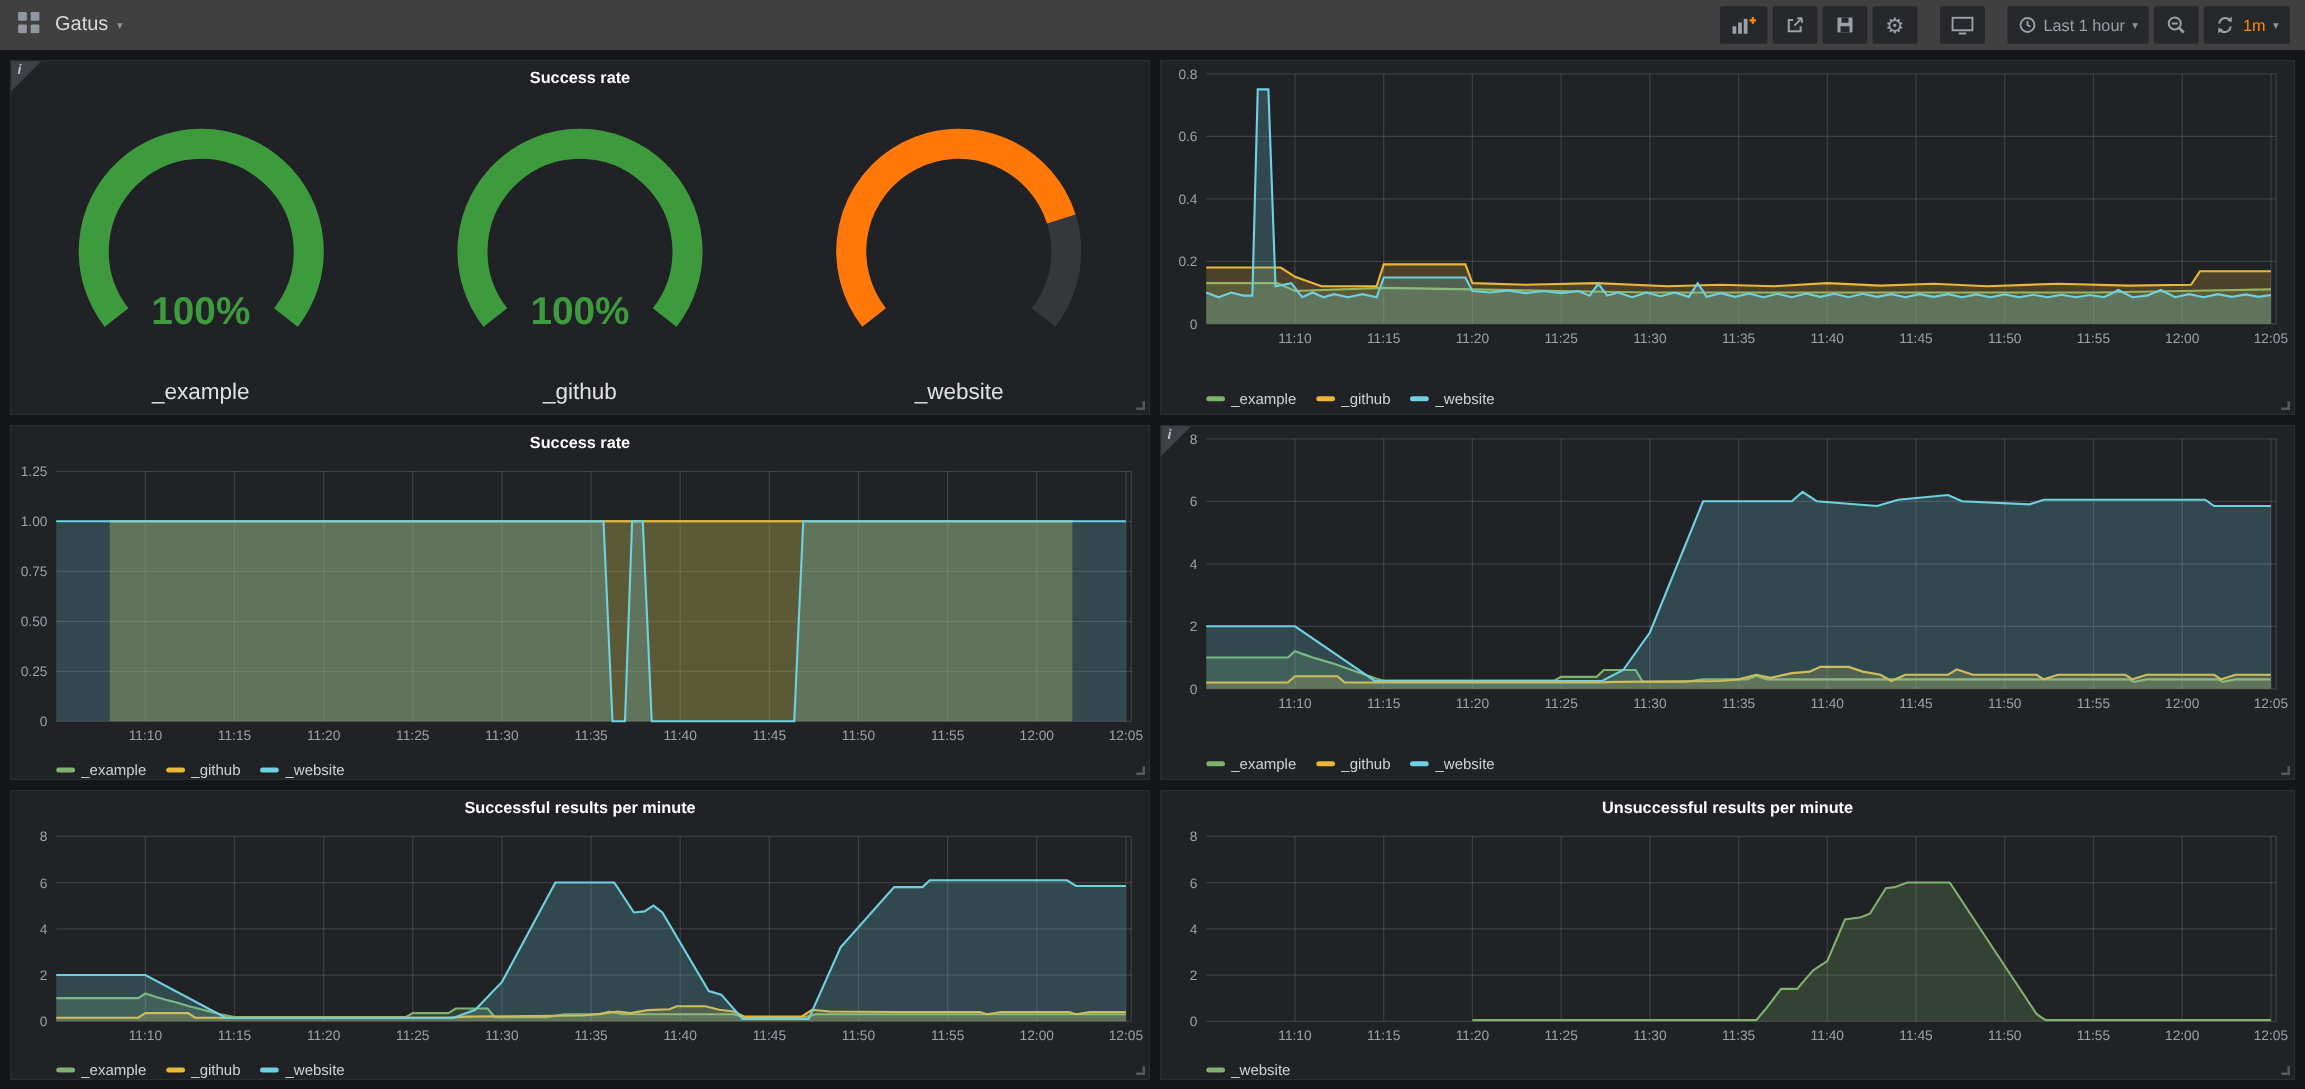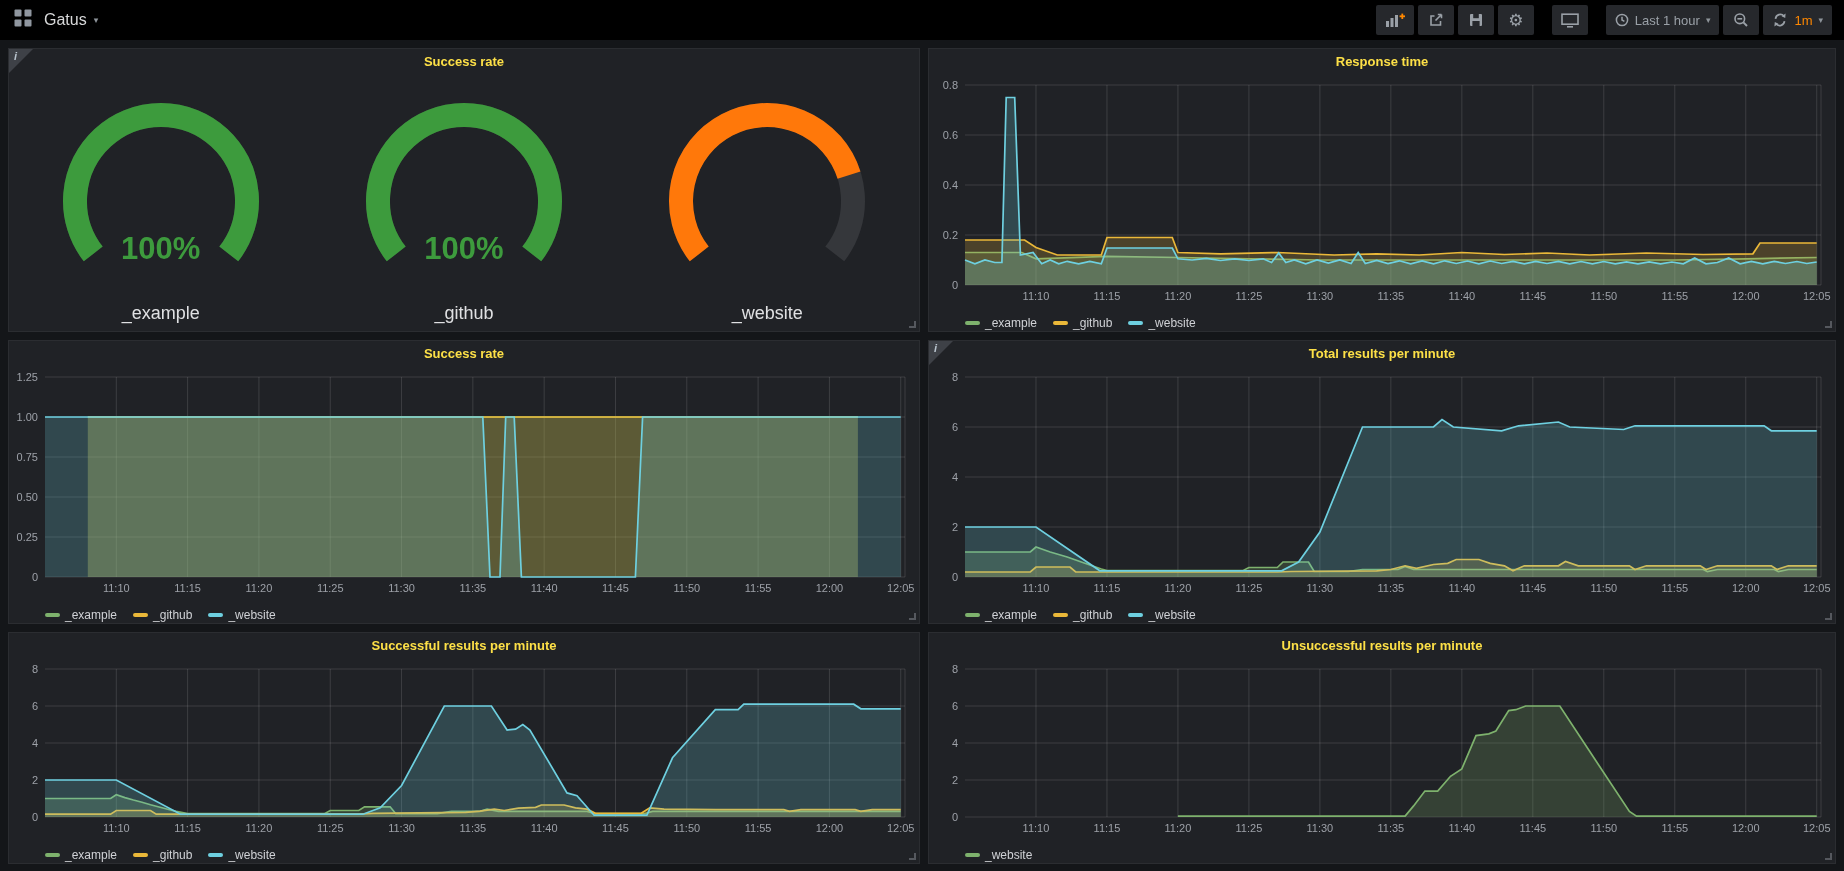--- a/index.html
+++ b/index.html
@@ -1,40 +1,40 @@
 <!DOCTYPE html>
 <html><head>
 <meta charset="utf-8">
 <style>
   * { box-sizing: border-box; margin: 0; padding: 0; }
   html,body { width:1844px; height:871px; overflow:hidden;
     background:#141619; font-family:"Liberation Sans", sans-serif; color:#d8d9da; }
 
   
   .navbar { height:40px; display:flex; align-items:center; justify-content:space-between;
-    padding:0 12px 0 14px; background:#000000; }
+    padding:0 12px 0 14px; background:#404040; }
   .nav-left { display:flex; align-items:center; gap:12px; }
   .nav-title { font-size:16px; color:#d8d9da; display:flex; align-items:center; gap:7px; cursor:pointer; }
   .caret { font-size:9px; color:#8e949b; }
   .nav-right { display:flex; align-items:center; gap:4px; }
   .tbtn { height:30px; min-width:36px; padding:0 9px; background:#26282c; border-radius:2px;
     display:flex; align-items:center; justify-content:center; gap:6px; cursor:pointer;
     color:#9aa0a7; font-size:13px; }
   .tbtn svg { display:block; }
   .spacer { width:10px; }
   .orange { color:#ff8800; font-weight:normal; }
   .gear-glyph { font-size:17px; line-height:1; color:#9aa0a7; }
 
   
   .dash { padding:8px; display:grid; grid-template-columns:912px 908px;
     grid-template-rows:284px 284px 232px; gap:8px; }
   .panel { background:#202226; border:1px solid #2b2d31; position:relative;
     display:flex; flex-direction:column; }
   .panel-title { height:26px; line-height:26px; text-align:center; font-size:13px;
-    font-weight:bold; color:#fde047; cursor:pointer; flex:0 0 26px; }
+    font-weight:bold; color:#ffffff; cursor:pointer; flex:0 0 26px; }
   .chart { flex:1 1 auto; position:relative; }
   .legend { flex:0 0 24px; display:flex; align-items:center; padding-left:36px; gap:16px; }
   .legend-item { display:inline-flex; align-items:center; gap:5px; font-size:12px;
     color:#d0d2d6; cursor:pointer; }
   .legend-dash { width:15px; height:4px; border-radius:2px; display:inline-block; }
   .info-corner { position:absolute; top:0; left:0; width:0; height:0;
     border-top:24px solid #3e4147; border-right:24px solid transparent; z-index:3; }
   .info-corner span { position:absolute; top:-23px; left:5px; font-size:11px; font-weight:bold;
     font-style:italic; color:#b9c4ce; }
   .resize-handle { position:absolute; right:3px; bottom:3px; width:7px; height:7px;
@@ -157,21 +157,20 @@
             <path d="M 42.23 152.95 A 86 86 0 1 1 177.77 152.95" stroke="#35373b" stroke-width="24" fill="none"></path>
             <path d="M 42.23 152.95 A 86 86 0 1 1 192.04 74.21" stroke="#FF780A" stroke-width="24" fill="none"></path>
           </svg>
         <div class="gauge-label">_website</div>
       </div>
     </div>
     <div class="resize-handle"></div>
   </div>
 
   <div class="panel">
-    <div class="panel-title">Response time</div>
     <div class="chart"><svg width="906" height="232">
           <line x1="36" y1="210" x2="892" y2="210" stroke="rgba(255,255,255,0.13)"></line>
           <text x="29" y="214" fill="#9da1a8" font-size="11" text-anchor="end">0</text>
           <line x1="36" y1="160" x2="892" y2="160" stroke="rgba(255,255,255,0.13)"></line>
           <text x="29" y="164" fill="#9da1a8" font-size="11" text-anchor="end">0.2</text>
           <line x1="36" y1="110" x2="892" y2="110" stroke="rgba(255,255,255,0.13)"></line>
           <text x="29" y="114" fill="#9da1a8" font-size="11" text-anchor="end">0.4</text>
           <line x1="36" y1="60.00000000000003" x2="892" y2="60.00000000000003" stroke="rgba(255,255,255,0.13)"></line>
           <text x="29" y="64.00000000000003" fill="#9da1a8" font-size="11" text-anchor="end">0.6</text>
           <line x1="36" y1="10" x2="892" y2="10" stroke="rgba(255,255,255,0.13)"></line>
@@ -286,21 +285,20 @@
           <span>_website</span>
         </span>
       </div>
     <div class="resize-handle"></div>
   </div>
 
   <div class="panel">
     <div class="info-corner">
         <span>i</span>
       </div>
-    <div class="panel-title">Total results per minute</div>
     <div class="chart"><svg width="906" height="232">
           <line x1="36" y1="210" x2="892" y2="210" stroke="rgba(255,255,255,0.13)"></line>
           <text x="29" y="214" fill="#9da1a8" font-size="11" text-anchor="end">0</text>
           <line x1="36" y1="160" x2="892" y2="160" stroke="rgba(255,255,255,0.13)"></line>
           <text x="29" y="164" fill="#9da1a8" font-size="11" text-anchor="end">2</text>
           <line x1="36" y1="110" x2="892" y2="110" stroke="rgba(255,255,255,0.13)"></line>
           <text x="29" y="114" fill="#9da1a8" font-size="11" text-anchor="end">4</text>
           <line x1="36" y1="60" x2="892" y2="60" stroke="rgba(255,255,255,0.13)"></line>
           <text x="29" y="64" fill="#9da1a8" font-size="11" text-anchor="end">6</text>
           <line x1="36" y1="10" x2="892" y2="10" stroke="rgba(255,255,255,0.13)"></line>

